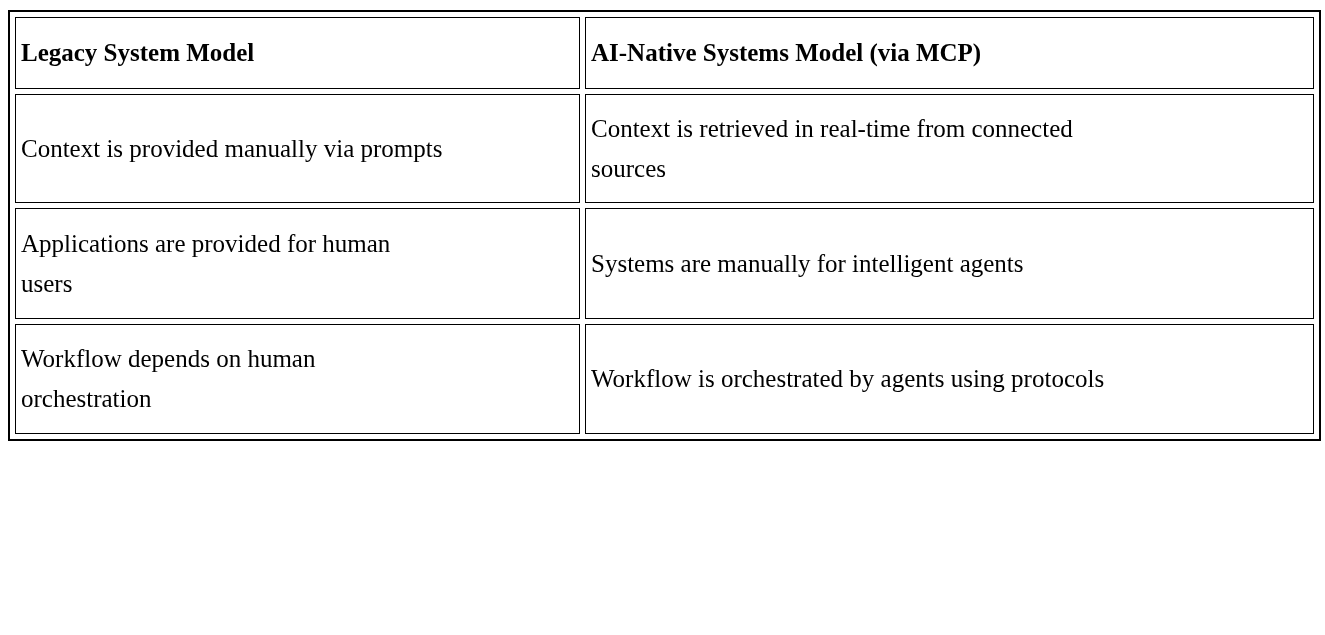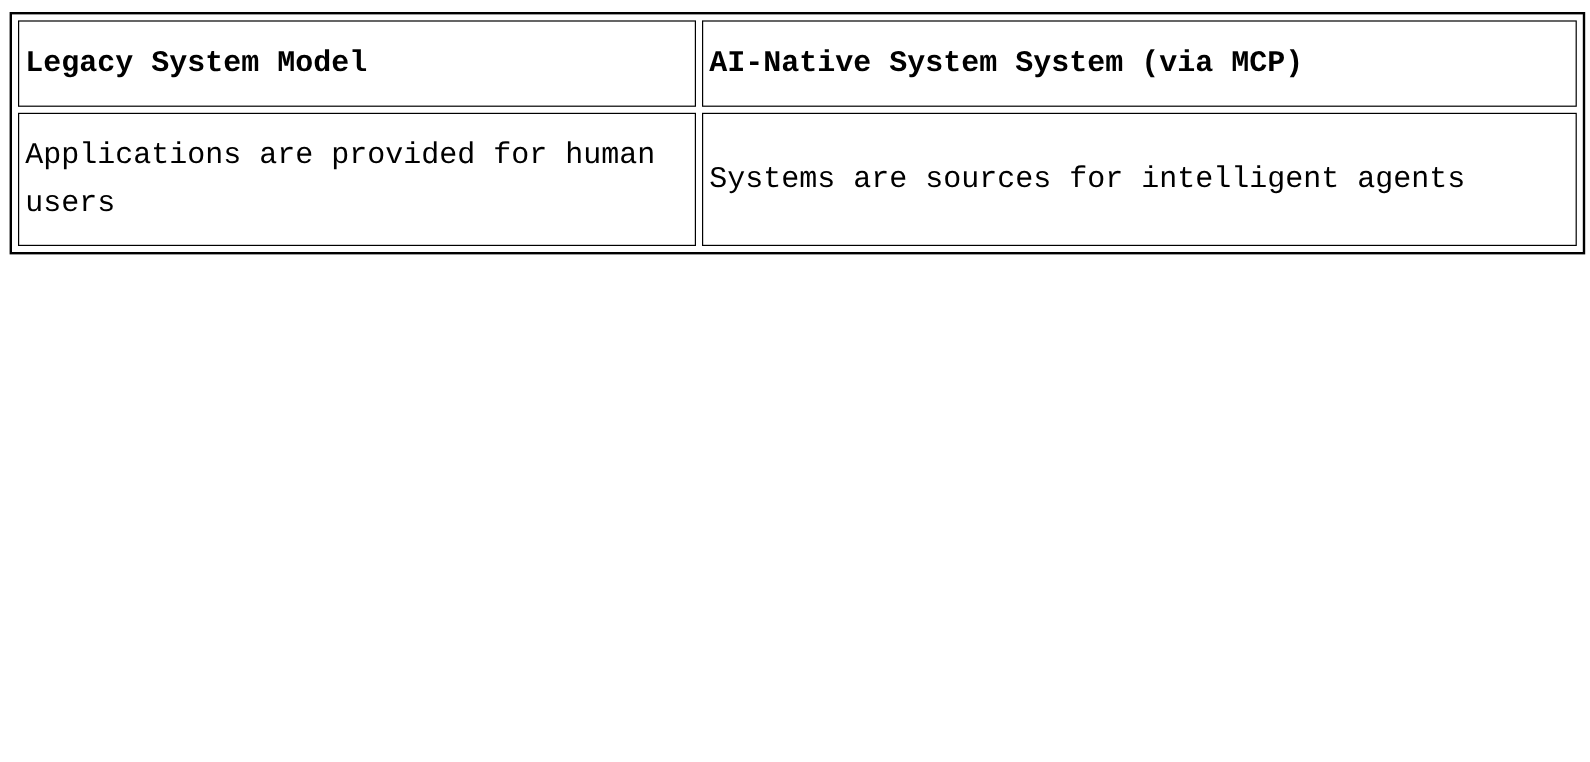--- a/index.html
+++ b/index.html
@@ -6,21 +6,21 @@
     margin: 0;
     padding: 0;
     background: #ffffff;
   }
   .page {
     width: 1325px;
     height: 553px;
     box-sizing: border-box;
     padding: 10px 8px;
     background: #ffffff;
-    font-family: Liberation Mono, monospace;
+    font-family: Liberation Serif, serif;
     color: #000000;
     overflow: hidden;
   }
   table.compare {
     border-collapse: separate;
     border-spacing: 5px;
     border: 2px solid #000000;
     width: 1308px;
     table-layout: fixed;
     background: #ffffff;
@@ -56,22 +56,32 @@
 
 <div class="page">
   <table class="compare">
     <colgroup>
       <col class="col-legacy">
       <col class="col-ai">
     </colgroup>
     <tbody>
       <tr class="r-header">
         <th>Legacy System Model</th>
-        <th>AI-Native System System (via MCP)</th>
+        <th>AI-Native Systems Model (via MCP)</th>
+      </tr>
+      <tr class="r-2">
+        <td>Context is provided manually via prompts</td>
+        <td>Context is retrieved in real-time from connected
+sources</td>
       </tr>
       <tr class="r-3">
         <td>Applications are provided for human
 users</td>
-        <td>Systems are sources for intelligent agents</td>
+        <td>Systems are manually for intelligent agents</td>
+      </tr>
+      <tr class="r-4">
+        <td>Workflow depends on human
+orchestration</td>
+        <td>Workflow is orchestrated by agents using protocols</td>
       </tr>
     </tbody>
   </table>
 </div>
 
 </body></html>

